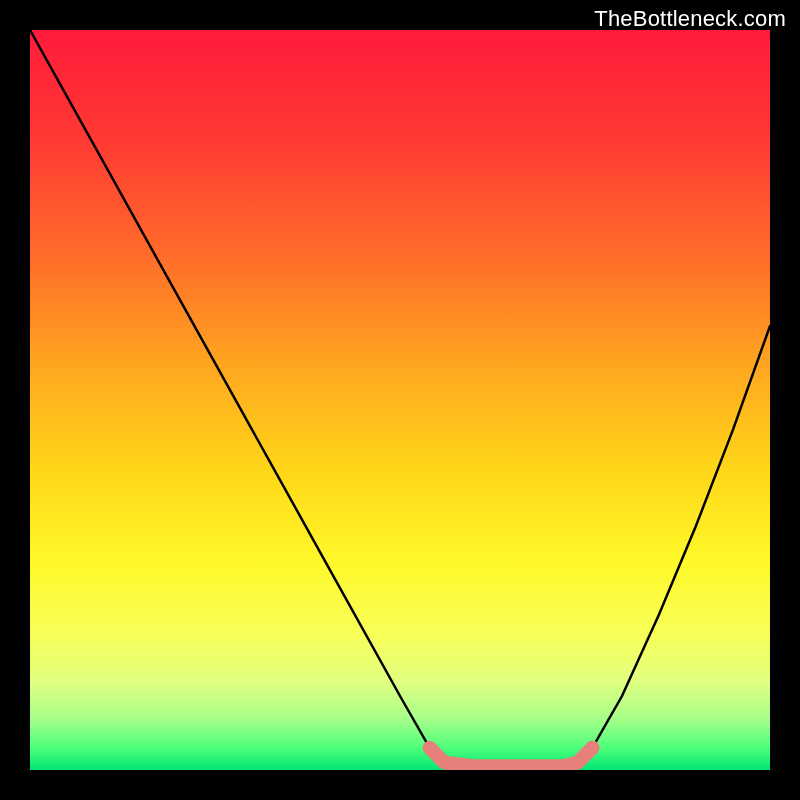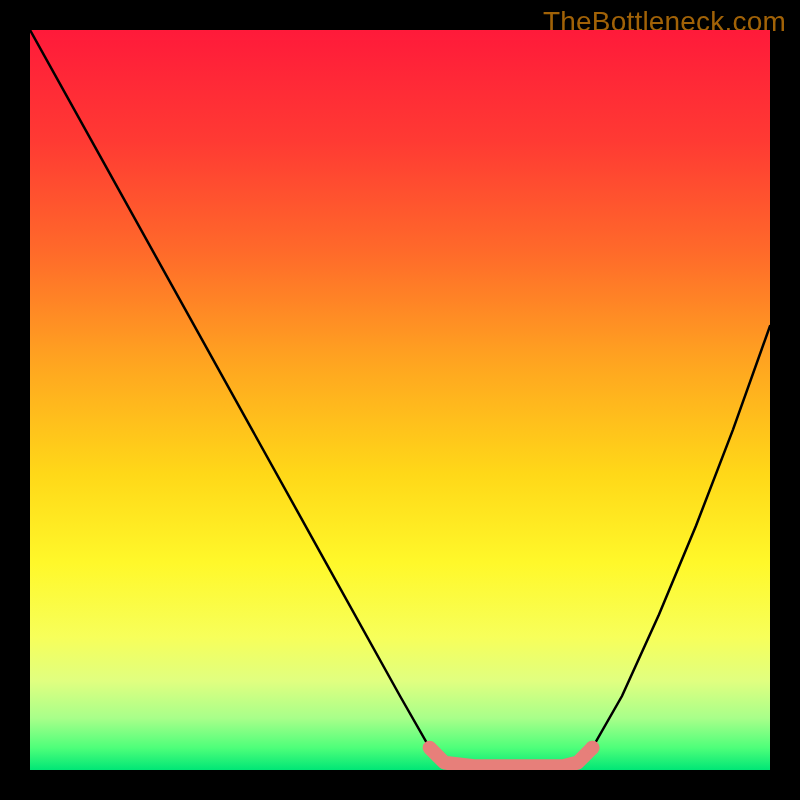--- a/index.html
+++ b/index.html
@@ -21,22 +21,22 @@
     left: 30px;
     top: 30px;
     width: 740px;
     height: 740px;
     overflow: hidden;
   }
   .watermark {
     position: absolute;
     top: 6px;
     right: 14px;
-    color: #a16207;
-    font-size: 28px;
+    color: #ffffff;
+    font-size: 22px;
     font-weight: 500;
     letter-spacing: 0.2px;
   }
   svg {
     display: block;
   }
 </style>
 </head>
 <body>
 

